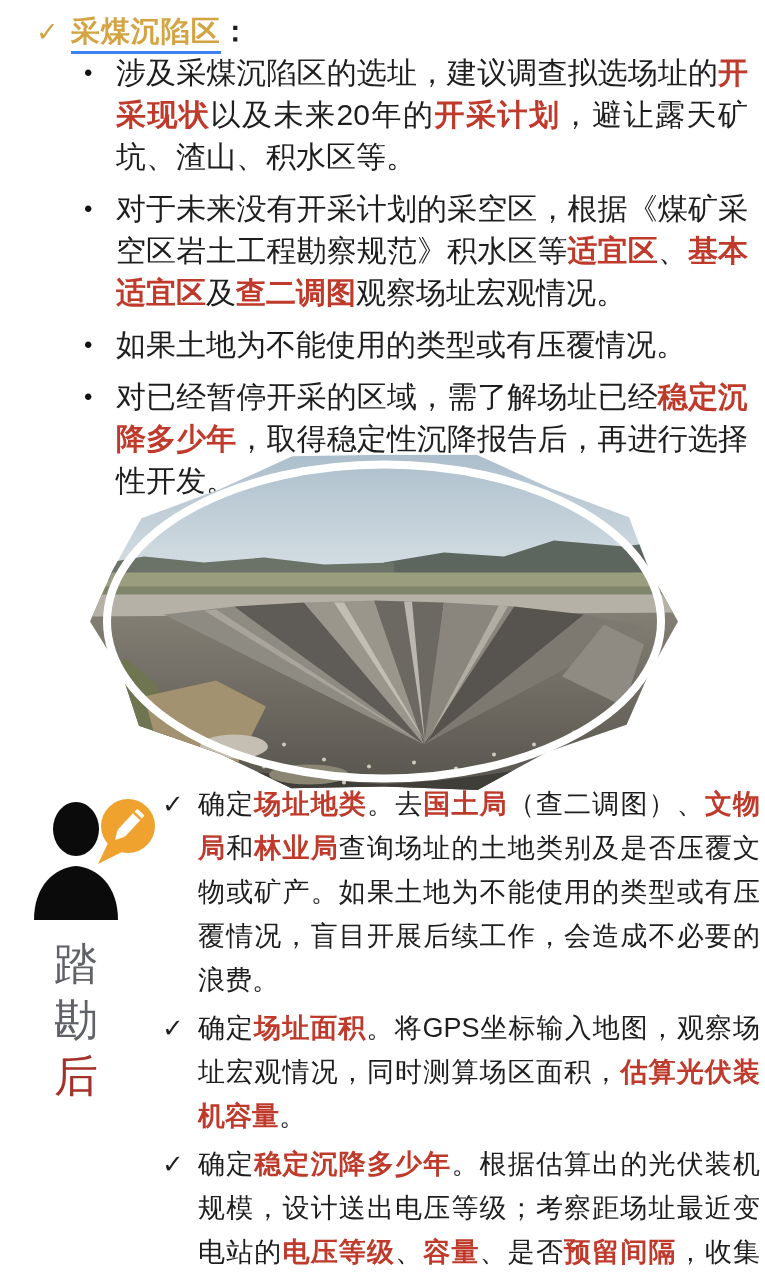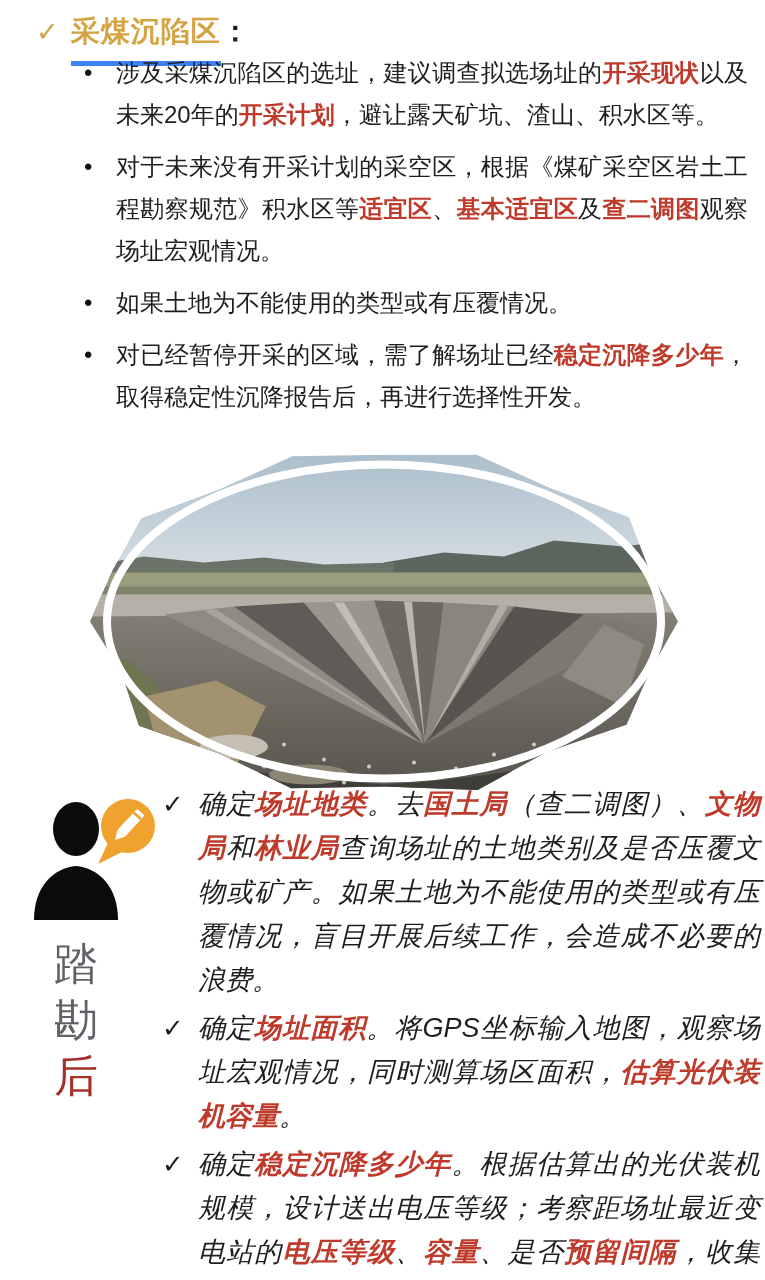--- a/index.html
+++ b/index.html
@@ -4,42 +4,42 @@
 <style>
   html,body{margin:0;padding:0;}
   body{
     width:765px;height:1280px;position:relative;background:#ffffff;
     font-family:"Liberation Sans","DejaVu Sans",sans-serif;
     color:#1e1e1e;overflow:hidden;
   }
   
   .title-row{position:absolute;left:36px;top:14px;display:flex;align-items:flex-start;}
   .title-check{font-size:27px;font-weight:bold;color:#cfa342;margin-right:12px;line-height:36px;}
-  .title-text{font-size:29px;font-weight:bold;color:#d4a342;border-bottom:5px solid #3b82f6;padding-bottom:13px;line-height:34px;letter-spacing:1px;}
+  .title-text{font-size:29px;font-weight:bold;color:#d4a342;border-bottom:3px solid #3b82f6;padding-bottom:3px;line-height:34px;letter-spacing:1px;}
   .title-colon{font-size:29px;font-weight:bold;color:#1e1e1e;line-height:34px;}
   
   .bullets{position:absolute;left:84px;top:52px;width:668px;}
   .bullet{display:flex;margin-bottom:10px;}
   .bullet-marker{width:32px;font-size:24px;line-height:42px;color:#111;}
-  .bullet-text{width:632px;font-size:24px;line-height:42px;word-break:break-all;text-align:justify;}
+  .bullet-text{width:632px;font-size:30px;line-height:42px;word-break:break-all;text-align:justify;}
   .hl{color:#bf3a2b;font-weight:bold;}
   
   .photo-wrap{position:absolute;left:84px;top:444px;width:600px;height:356px;}
   
   .observer{position:absolute;left:28px;top:796px;width:132px;height:126px;}
   
   .vertical-label{position:absolute;left:48px;top:936px;width:56px;text-align:center;}
   .v-char{display:block;font-size:44px;line-height:56px;font-weight:500;}
   .v-gray{color:#606268;}
   .v-red{color:#a33129;}
   
   .checklist{position:absolute;left:162px;top:782px;width:598px;}
   .check-item{display:flex;margin-bottom:4px;}
   .check-mark{width:36px;font-size:26px;line-height:44px;color:#1e1e1e;}
-  .check-text{width:562px;font-size:27px;line-height:44px;word-break:break-all;text-align:justify;font-style:italic;}
+  .check-text{width:562px;font-size:27px;line-height:44px;word-break:break-all;text-align:justify;}
 </style>
 </head>
 <body>
 
 <div class="title-row">
   <span class="title-check">✓</span>
   <span class="title-text">采煤沉陷区</span>
   <span class="title-colon">：</span>
 </div>
 

